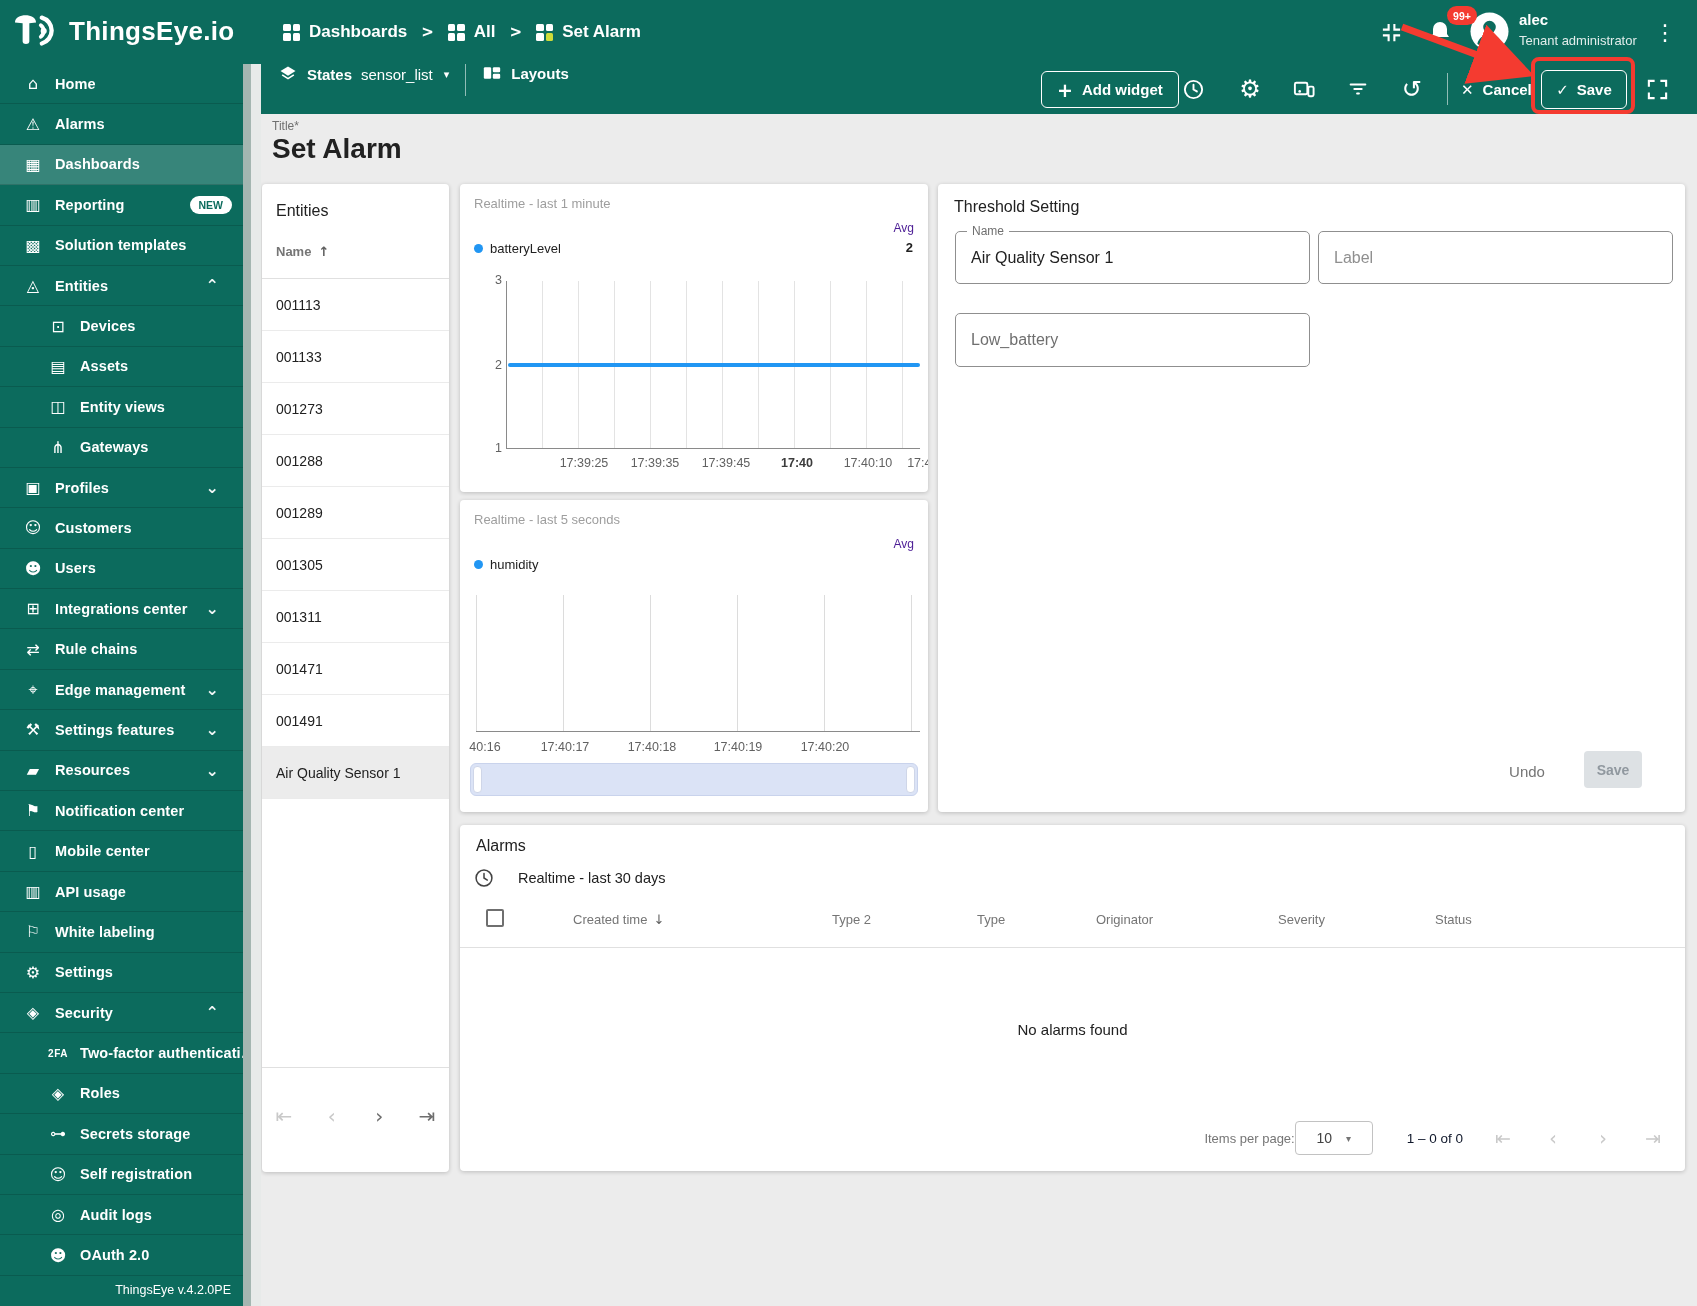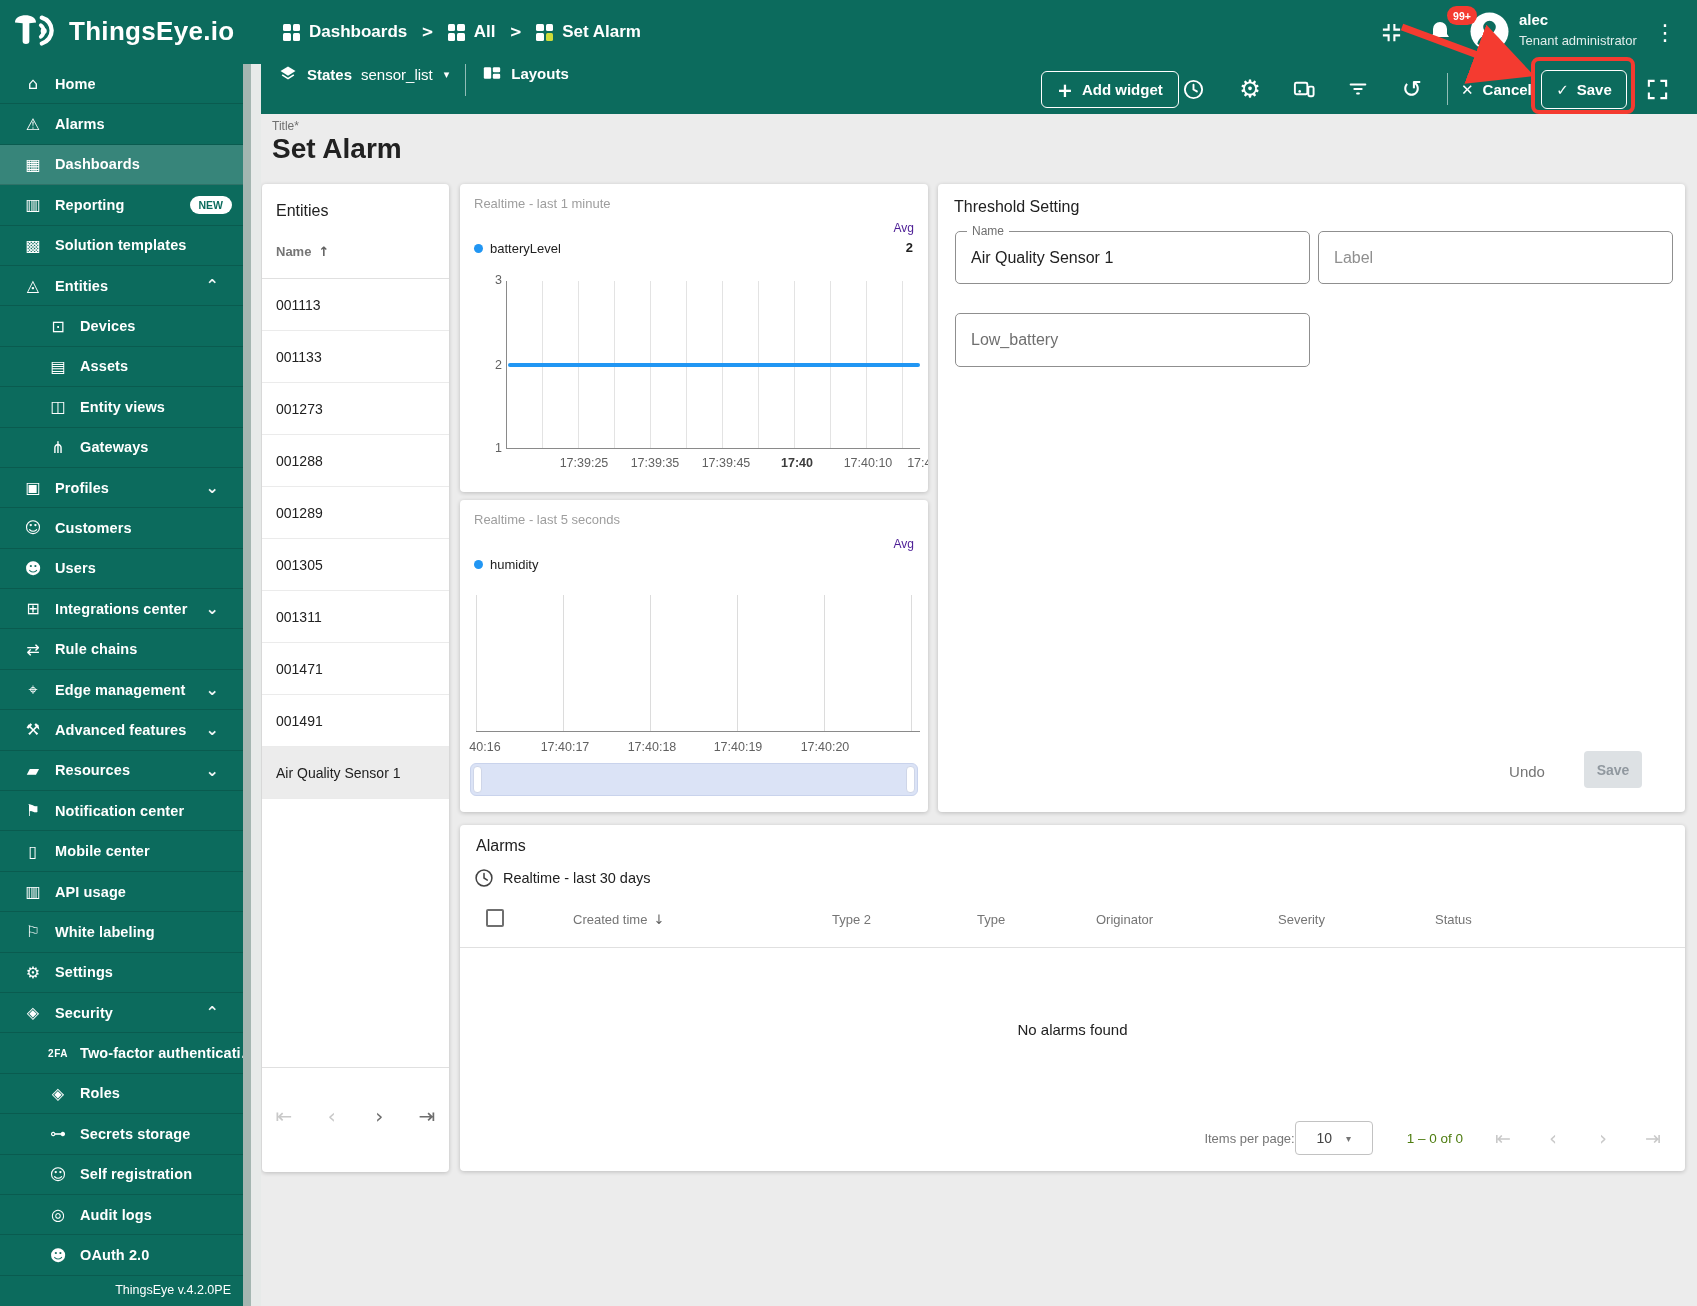--- a/index.html
+++ b/index.html
@@ -121,31 +121,31 @@
   .tf-label{left:380px;top:47px;width:355px}
   .tf-low{left:17px;top:129px;width:355px;height:54px}
   .th-undo{position:absolute;left:560px;top:571px;width:58px;height:32px;display:flex;align-items:center;justify-content:center;
            font-size:15px;color:#757575;cursor:pointer;border-radius:4px}
   .th-save{position:absolute;left:646px;top:567px;width:58px;height:37px;background:#dde1e4;color:#90989f;border-radius:4px;
            font-size:14px;font-weight:700;display:flex;align-items:center;justify-content:center;cursor:pointer}
 
   
   .w-alarms{left:199px;top:711px;width:1225px;height:346px}
   .al-title{position:absolute;left:16px;top:12px;font-size:16px;color:#212121}
-  .al-tw{position:absolute;left:14px;top:43px;display:flex;align-items:center;gap:9px;font-size:14.5px;color:#212121;cursor:pointer}
+  .al-tw{position:absolute;left:14px;top:43px;display:flex;align-items:center;gap:24px;font-size:14.5px;color:#212121;cursor:pointer}
   .al-check{position:absolute;left:26px;top:84px;width:18px;height:18px;border:2px solid #6f6f6f;border-radius:2px;cursor:pointer}
   .al-h{position:absolute;top:87px;font-size:13px;color:#757575;display:flex;gap:6px;align-items:center;cursor:pointer}
   .al-h .sort{color:#616161}
   .al-empty{position:absolute;left:0;top:196px;width:100%;text-align:center;font-size:15px;color:#212121}
   .al-foot{position:absolute;right:18px;top:292px;height:42px;display:flex;align-items:center}
   .al-ipp{font-size:13px;color:#757575;}
   .al-select{width:78px;height:34px;border:1px solid #c2c2c2;border-radius:4px;display:flex;align-items:center;
              justify-content:center;gap:12px;font-size:14px;color:#424242;cursor:pointer}
   .al-select .tb-caret{color:#757575;font-size:10px}
-  .al-range{font-size:13.5px;color:#4d7c0f;margin:0 26px 0 34px}
+  .al-range{font-size:13.5px;color:#0f172a;margin:0 26px 0 34px}
   .al-pager{display:flex;gap:22px}
 </style>
 </head>
 <body>
 
 <div class="stage">
 
   <header class="topbar">
     <div class="logo">
       <svg width="50" height="46" viewBox="0 0 52 48">
@@ -278,21 +278,21 @@
           <span class="nav-icon ico">⇄</span>
           <span class="nav-label">Rule chains</span>
         </div>
         <div class="nav-item">
           <span class="nav-icon ico">⌖</span>
           <span class="nav-label">Edge management</span>
           <span class="nav-chev ico" style="font-size: 16px; font-weight: 700;">⌄</span>
         </div>
         <div class="nav-item">
           <span class="nav-icon ico">⚒</span>
-          <span class="nav-label">Advanced features</span>
+          <span class="nav-label">Settings features</span>
           <span class="nav-chev ico" style="font-size: 16px; font-weight: 700;">⌄</span>
         </div>
         <div class="nav-item">
           <span class="nav-icon ico">▰</span>
           <span class="nav-label">Resources</span>
           <span class="nav-chev ico" style="font-size: 16px; font-weight: 700;">⌄</span>
         </div>
         <div class="nav-item">
           <span class="nav-icon ico">⚑</span>
           <span class="nav-label">Notification center</span>

